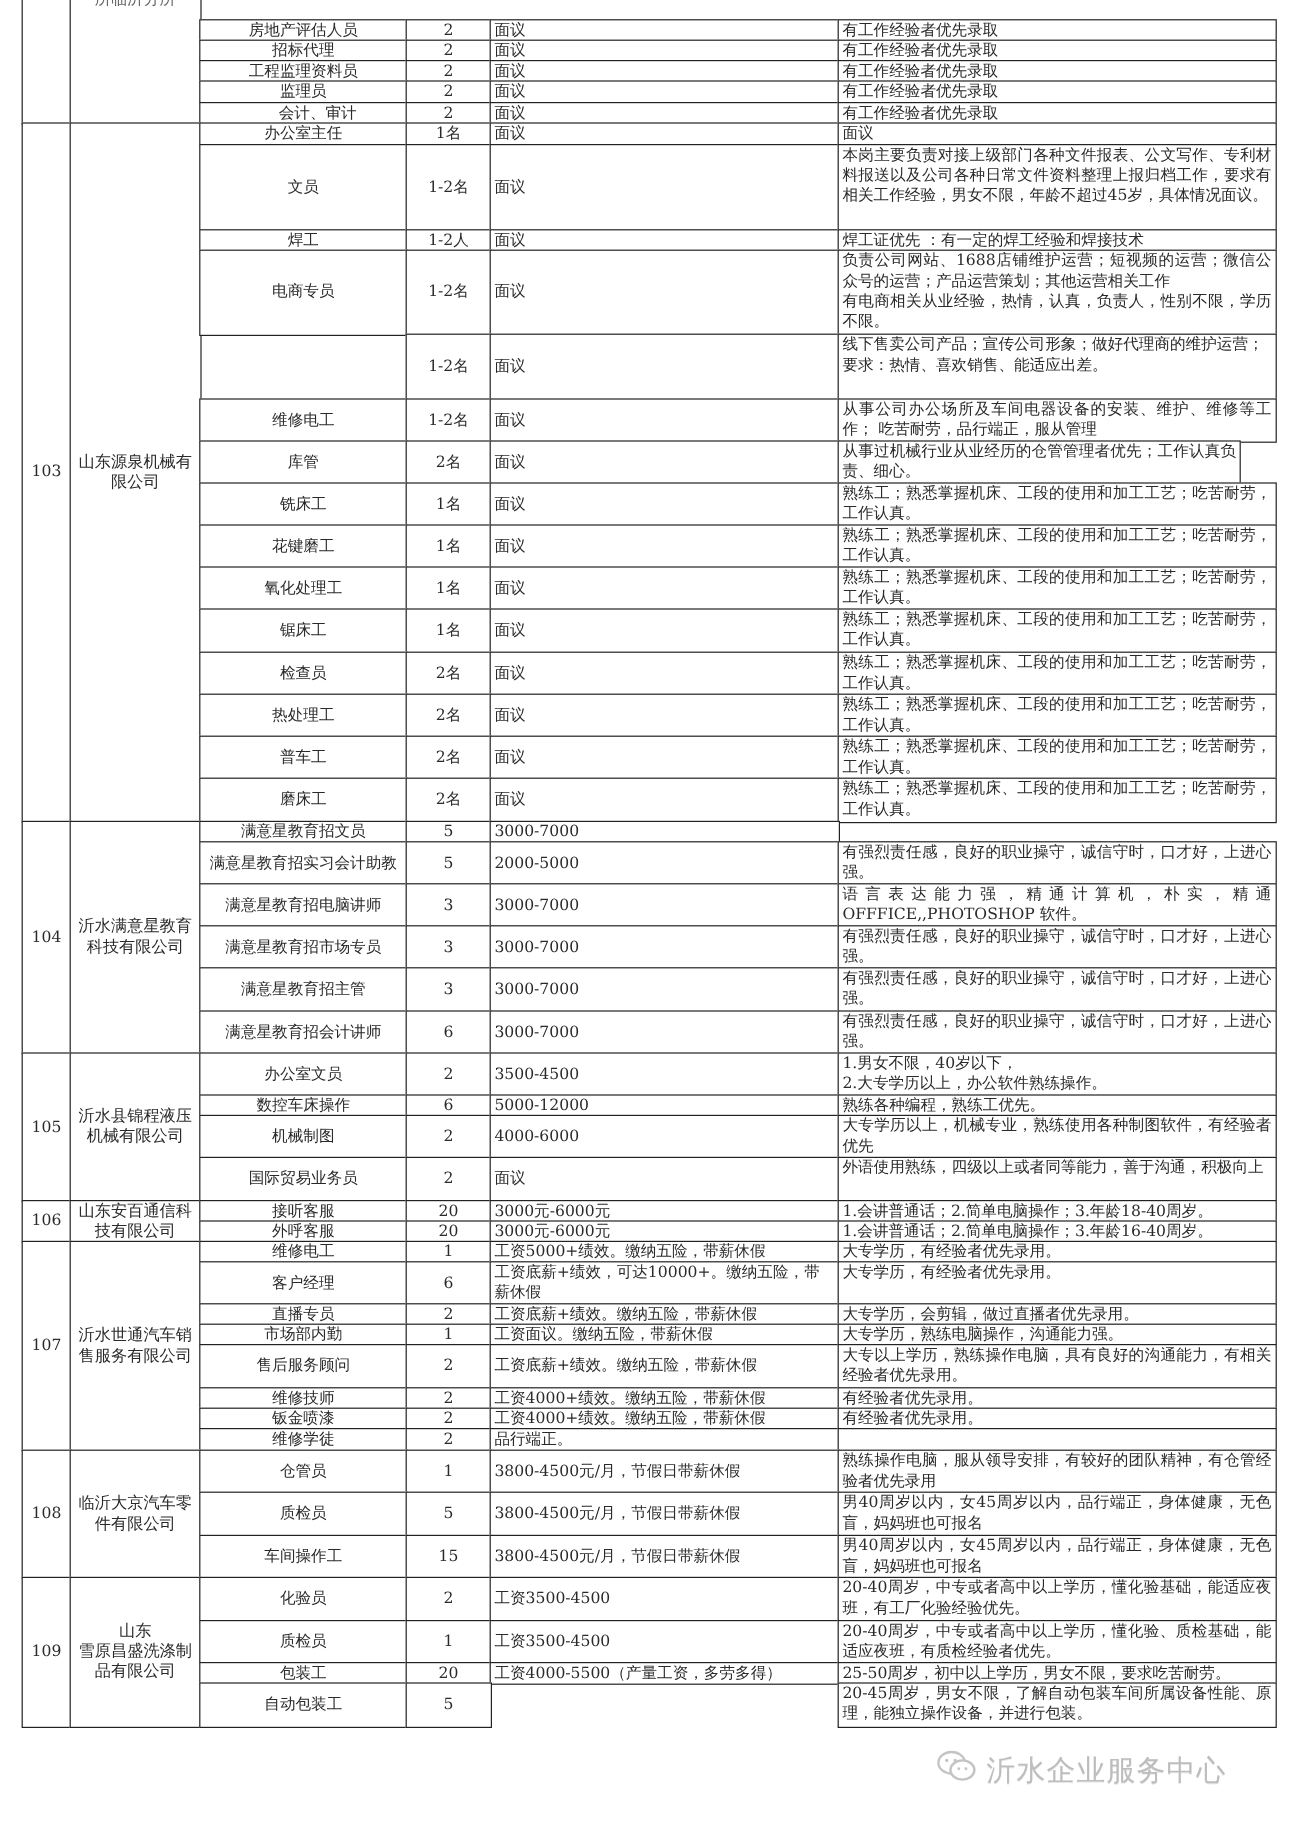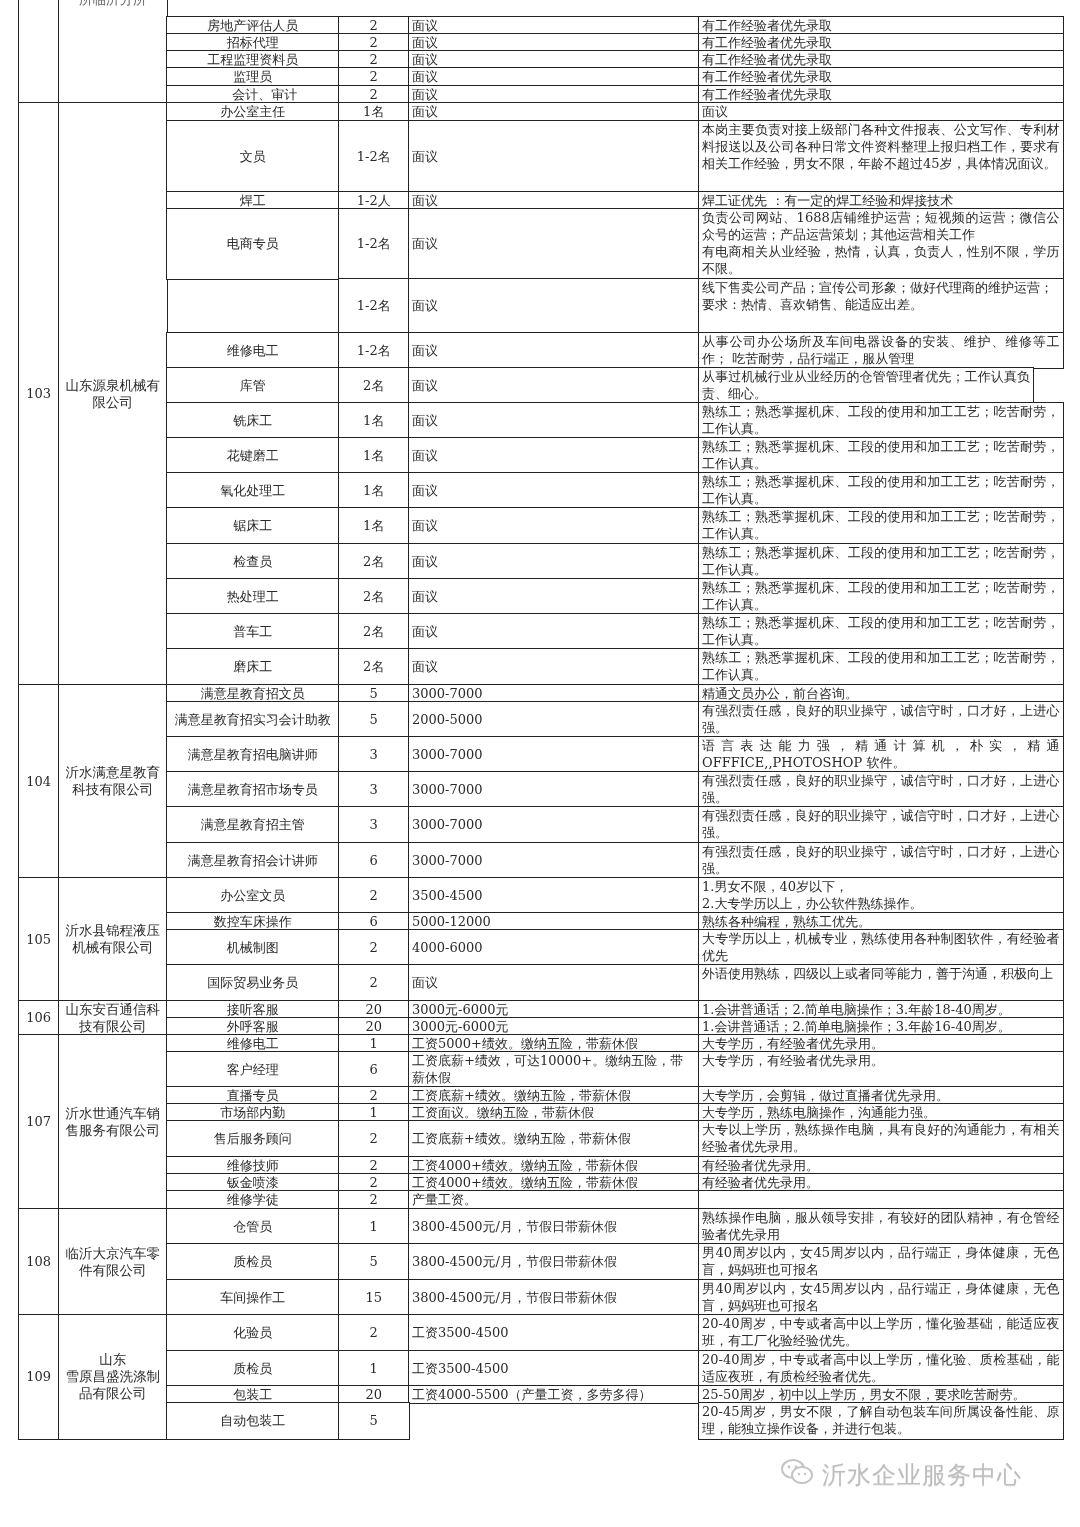--- a/index.html
+++ b/index.html
@@ -279,23 +279,20 @@
     </div>
     <div class="cell c" style="left: 166px; top: 684px; width: 173.5px; height: 18.5px;">
       <span style="white-space: pre-line;">满意星教育招文员</span>
     </div>
     <div class="cell c num" style="left: 338px; top: 684px; width: 71.5px; height: 18.5px;">
       <span style="white-space: pre-line;">5</span>
     </div>
     <div class="cell l" style="left: 408px; top: 684px; width: 291.5px; height: 18.5px; align-items: center;">
       <span style="white-space: pre-line;">3000-7000</span>
     </div>
-    <div class="cell req l" style="left: 698px; top: 684px; width: 365.5px; height: 18.5px; align-items: flex-start;">
-      <span style="white-space: pre-line;">精通文员办公，前台咨询。</span>
-    </div>
     <div class="cell c" style="left: 166px; top: 701px; width: 173.5px; height: 36.5px;">
       <span style="white-space: pre-line;">满意星教育招实习会计助教</span>
     </div>
     <div class="cell c num" style="left: 338px; top: 701px; width: 71.5px; height: 36.5px;">
       <span style="white-space: pre-line;">5</span>
     </div>
     <div class="cell l" style="left: 408px; top: 701px; width: 291.5px; height: 36.5px; align-items: center;">
       <span style="white-space: pre-line;">2000-5000</span>
     </div>
     <div class="cell req l" style="left: 698px; top: 701px; width: 365.5px; height: 36.5px; align-items: flex-start;">
@@ -524,21 +521,21 @@
     <div class="cell req l" style="left: 698px; top: 1173px; width: 365.5px; height: 18.5px; align-items: flex-start;">
       <span style="white-space: pre-line;">有经验者优先录用。</span>
     </div>
     <div class="cell c" style="left: 166px; top: 1190px; width: 173.5px; height: 19.5px;">
       <span style="white-space: pre-line;">维修学徒</span>
     </div>
     <div class="cell c num" style="left: 338px; top: 1190px; width: 71.5px; height: 19.5px;">
       <span style="white-space: pre-line;">2</span>
     </div>
     <div class="cell l" style="left: 408px; top: 1190px; width: 291.5px; height: 19.5px; align-items: center;">
-      <span style="white-space: pre-line;">产量工资。</span>
+      <span style="white-space: pre-line;">品行端正。</span>
     </div>
     <div class="cell req l" style="left: 698px; top: 1190px; width: 365.5px; height: 19.5px; align-items: flex-start;">
       <span style="white-space: pre-line;"></span>
     </div>
     <div class="cell c num" style="left: 18px; top: 1208px; width: 41.5px; height: 107.5px;">
       <span style="white-space: pre-line;">108</span>
     </div>
     <div class="cell c company" style="left: 58px; top: 1208px; width: 109.5px; height: 107.5px;">
       <span style="white-space: pre-line;">临沂大京汽车零件有限公司</span>
     </div>

